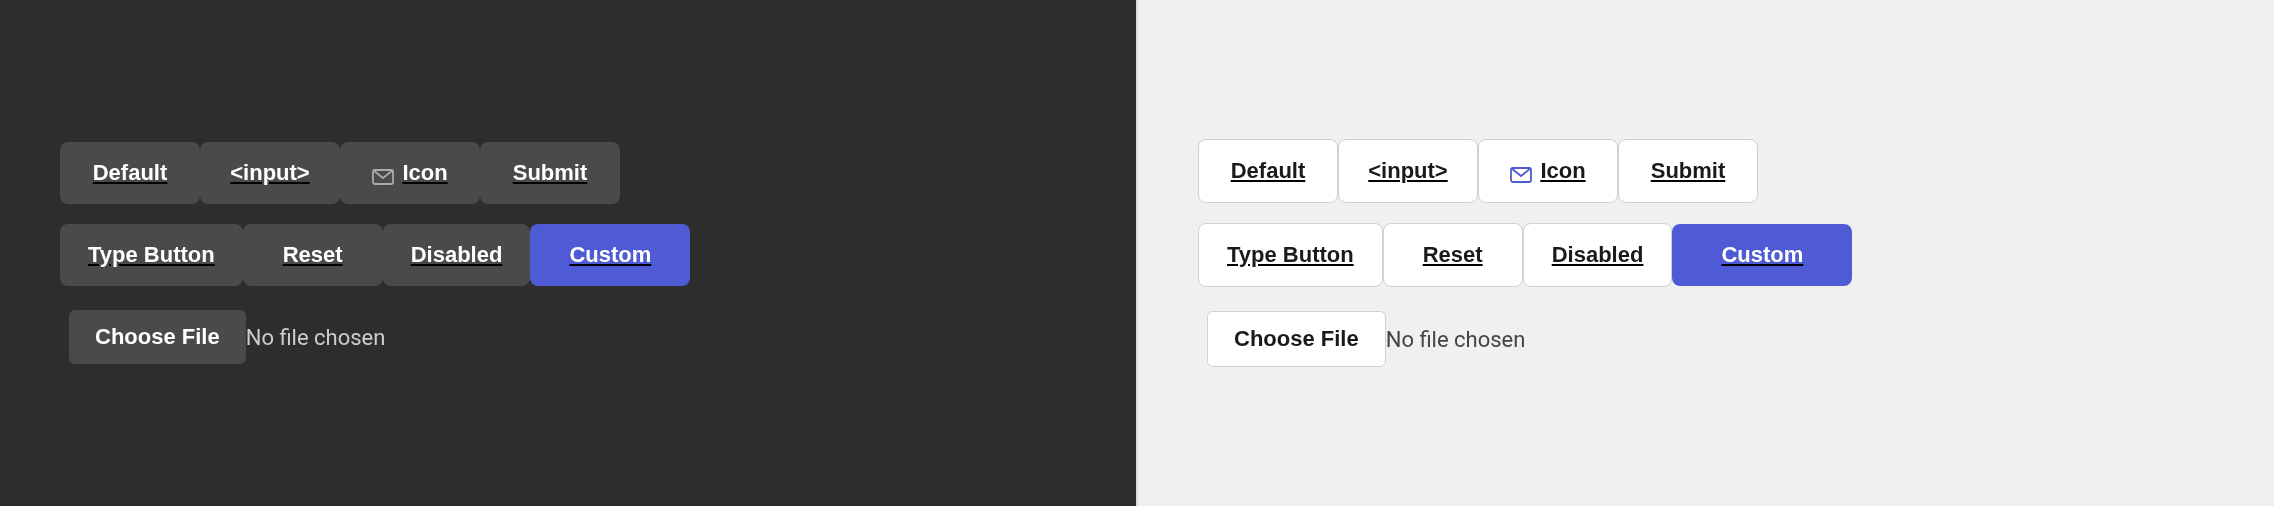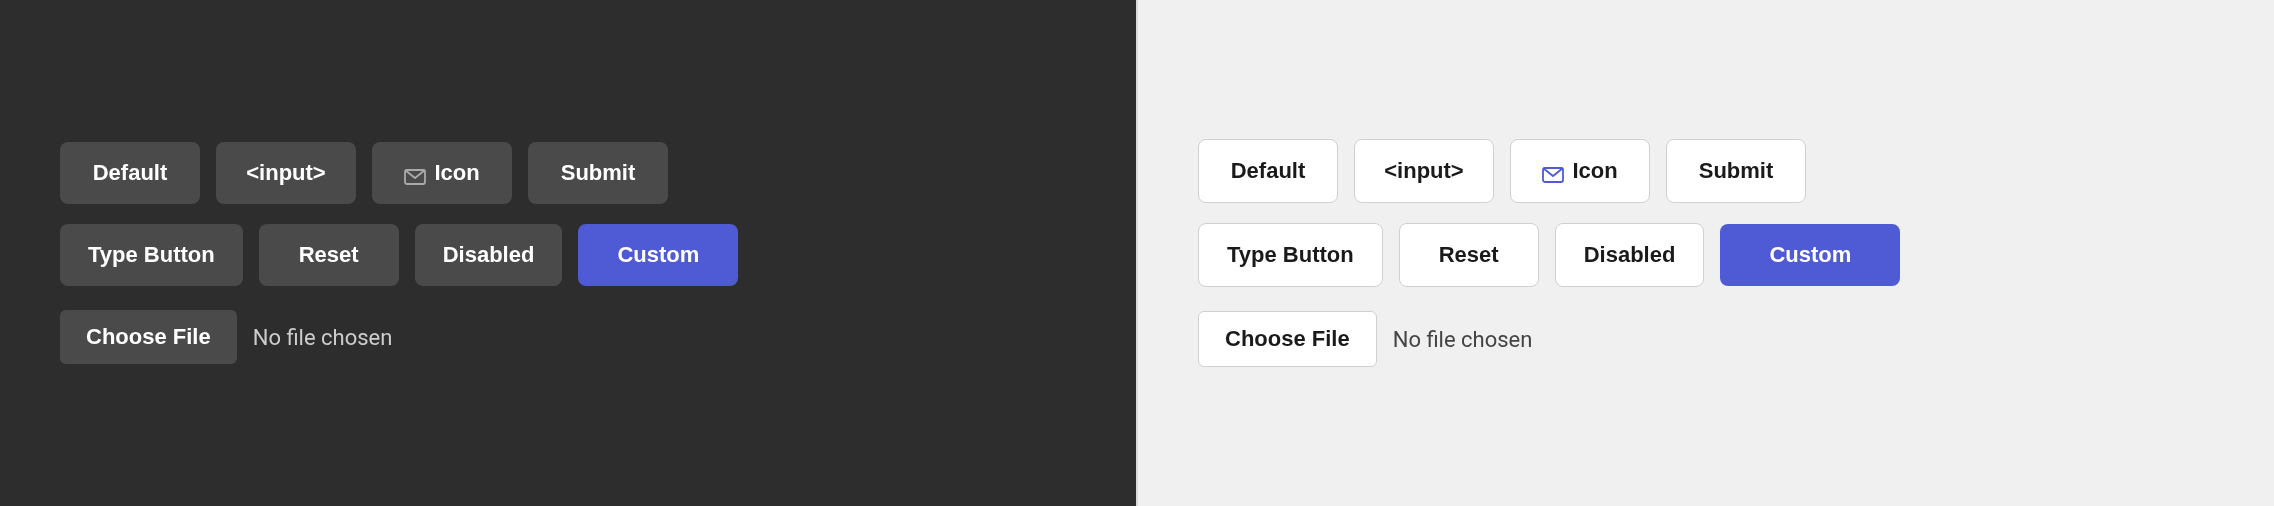--- a/index.html
+++ b/index.html
@@ -29,22 +29,22 @@
       background-color: #2d2d2d;
     }
 
     .panel-light {
       background-color: #f0f0f0;
     }
 
     .button-row {
       display: flex;
       flex-direction: row;
-      gap: 16px;
-      align-items: center;
+      align-items: center;
+      text-decoration: underline;
     }
 
     
     .dark-btn {
       background-color: #4a4a4a;
       color: #ffffff;
       border: none;
       border-radius: 8px;
       padding: 18px 28px;
       font-size: 22px;
@@ -101,22 +101,22 @@
       min-width: 180px;
       justify-content: center;
       display: flex;
       align-items: center;
     }
 
     
     .file-row {
       display: flex;
       align-items: center;
-      gap: 16px;
       margin-top: 4px;
+      margin-left: 9px;
     }
 
     .dark-file-btn {
       background-color: #4a4a4a;
       color: #ffffff;
       border: none;
       border-radius: 6px;
       padding: 14px 26px;
       font-size: 22px;
       font-weight: 700;

